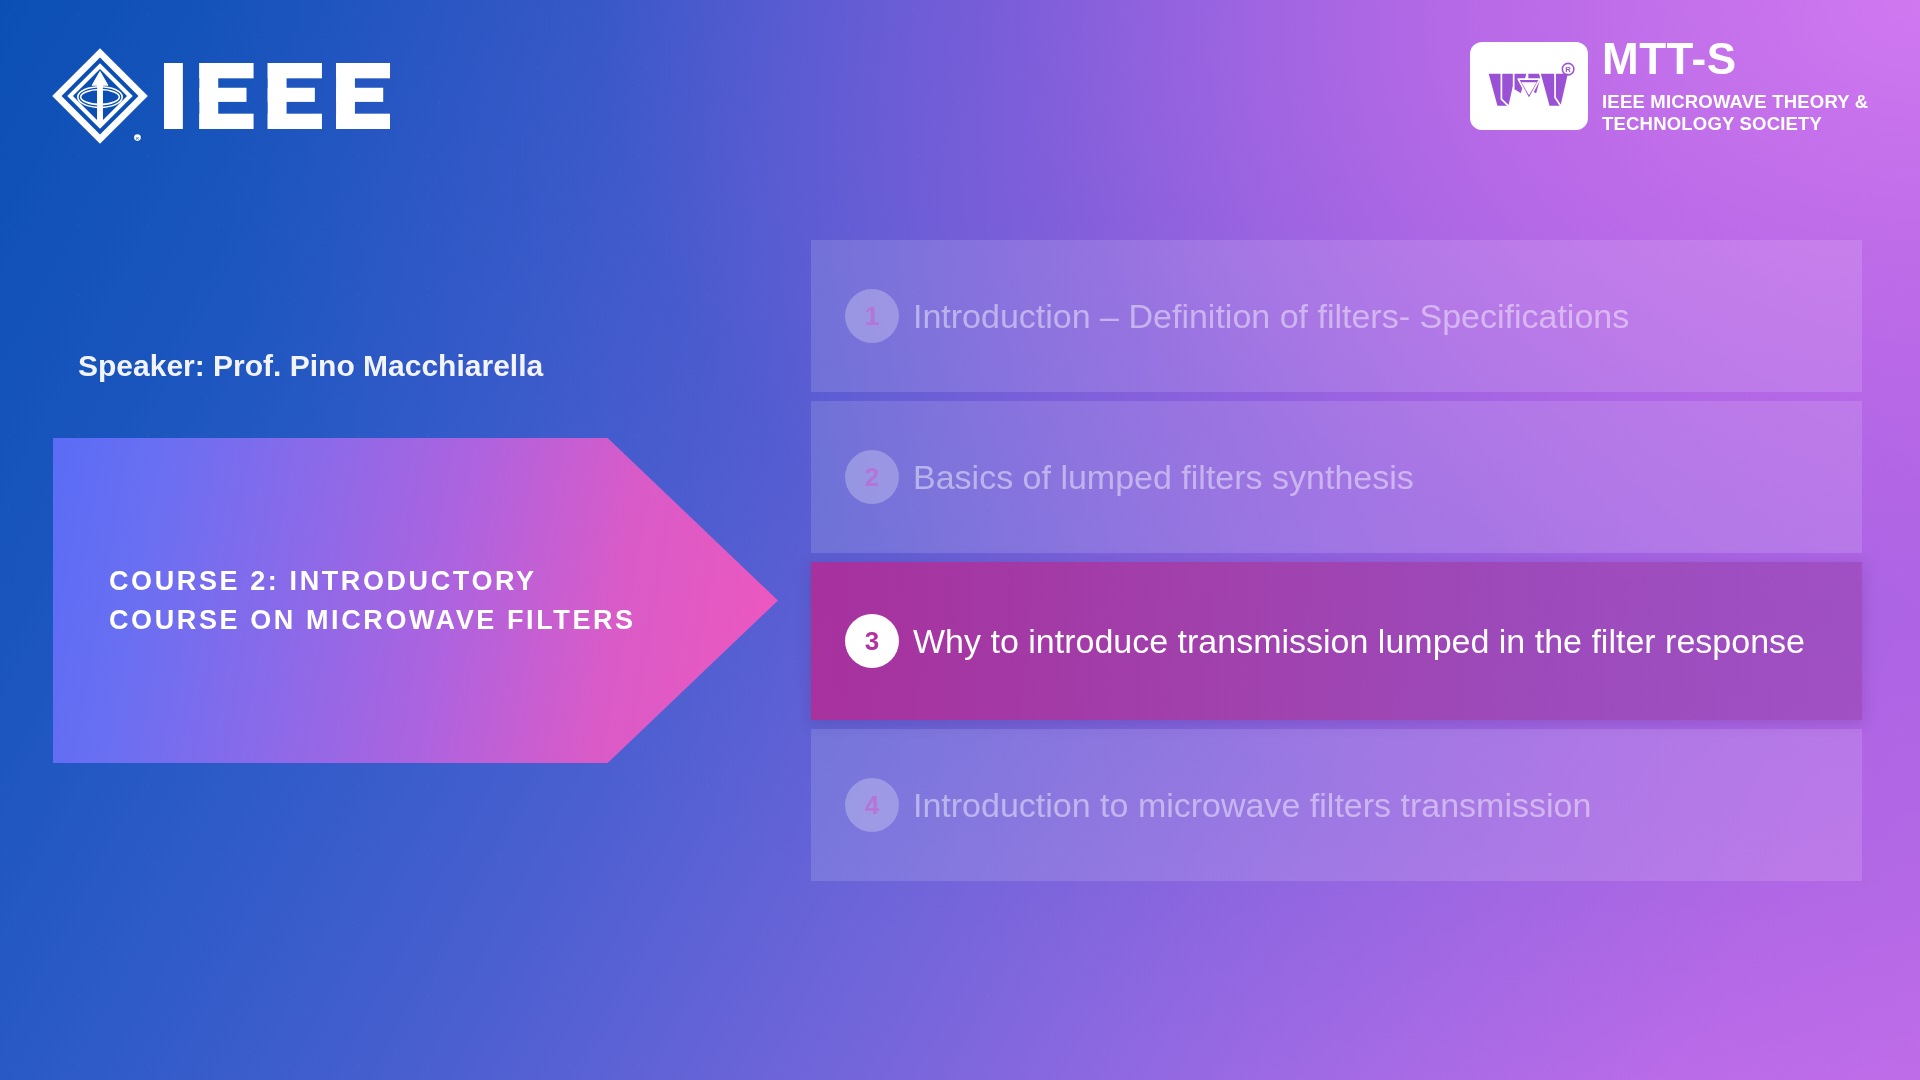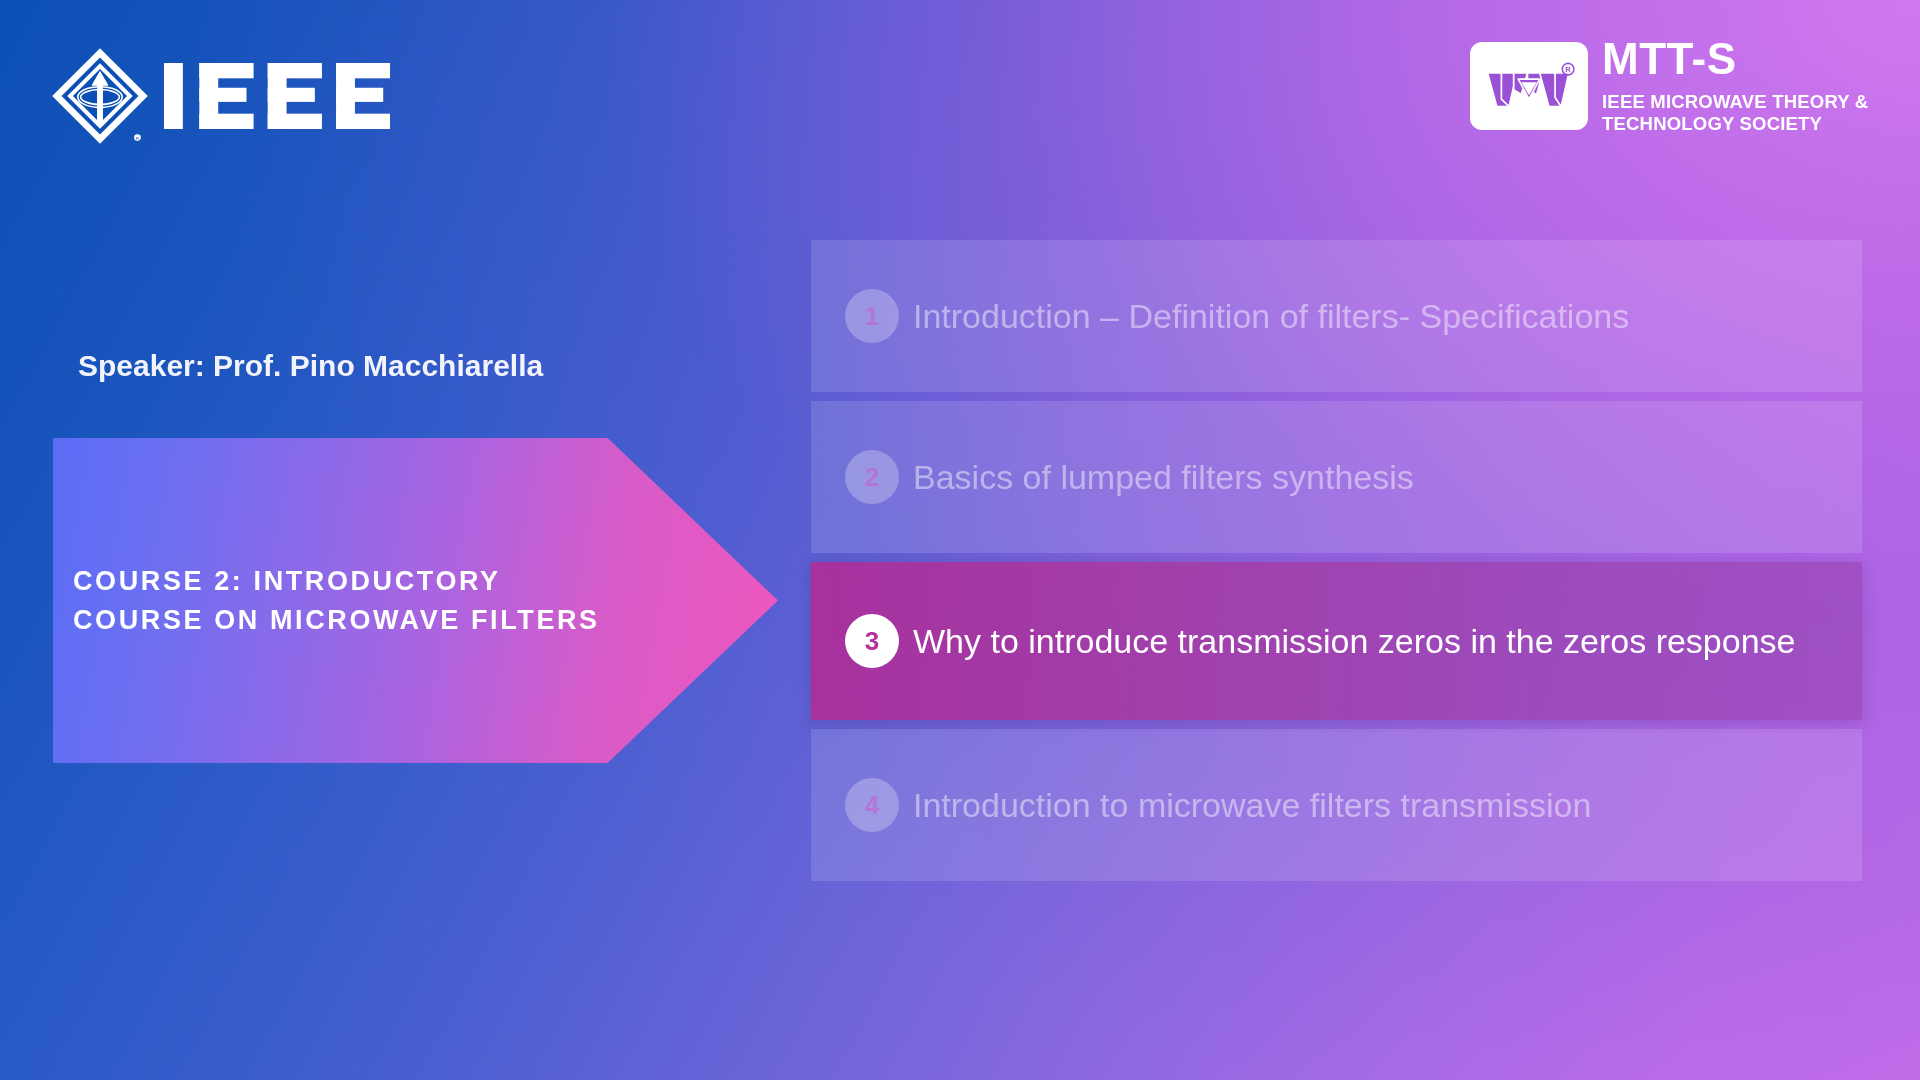--- a/index.html
+++ b/index.html
@@ -141,20 +141,21 @@
   }
   .arrow-text {
     color: #ffffff;
     font-size: 27px;
     font-weight: 700;
     letter-spacing: 2.6px;
     line-height: 1.42;
     padding-left: 20px;
     width: 560px;
     text-transform: uppercase;
+    margin-left: 36px;
   }
 
   
   .agenda {
     position: absolute;
     left: 811px;
     top: 240px;
     width: 1051px;
     display: flex;
     flex-direction: column;
@@ -287,21 +288,21 @@
       <div class="agenda-label">Introduction – Definition of filters- Specifications</div>
     </div>
 
     <div class="agenda-item inactive">
       <div class="agenda-badge">2</div>
       <div class="agenda-label">Basics of lumped filters synthesis</div>
     </div>
 
     <div class="agenda-item active">
       <div class="agenda-badge">3</div>
-      <div class="agenda-label">Why to introduce transmission zeros in the zeros response</div>
+      <div class="agenda-label">Why to introduce transmission lumped in the filter response</div>
     </div>
 
     <div class="agenda-item inactive">
       <div class="agenda-badge">4</div>
       <div class="agenda-label">Introduction to microwave filters transmission</div>
     </div>
 
   </div>
 
 </div>

